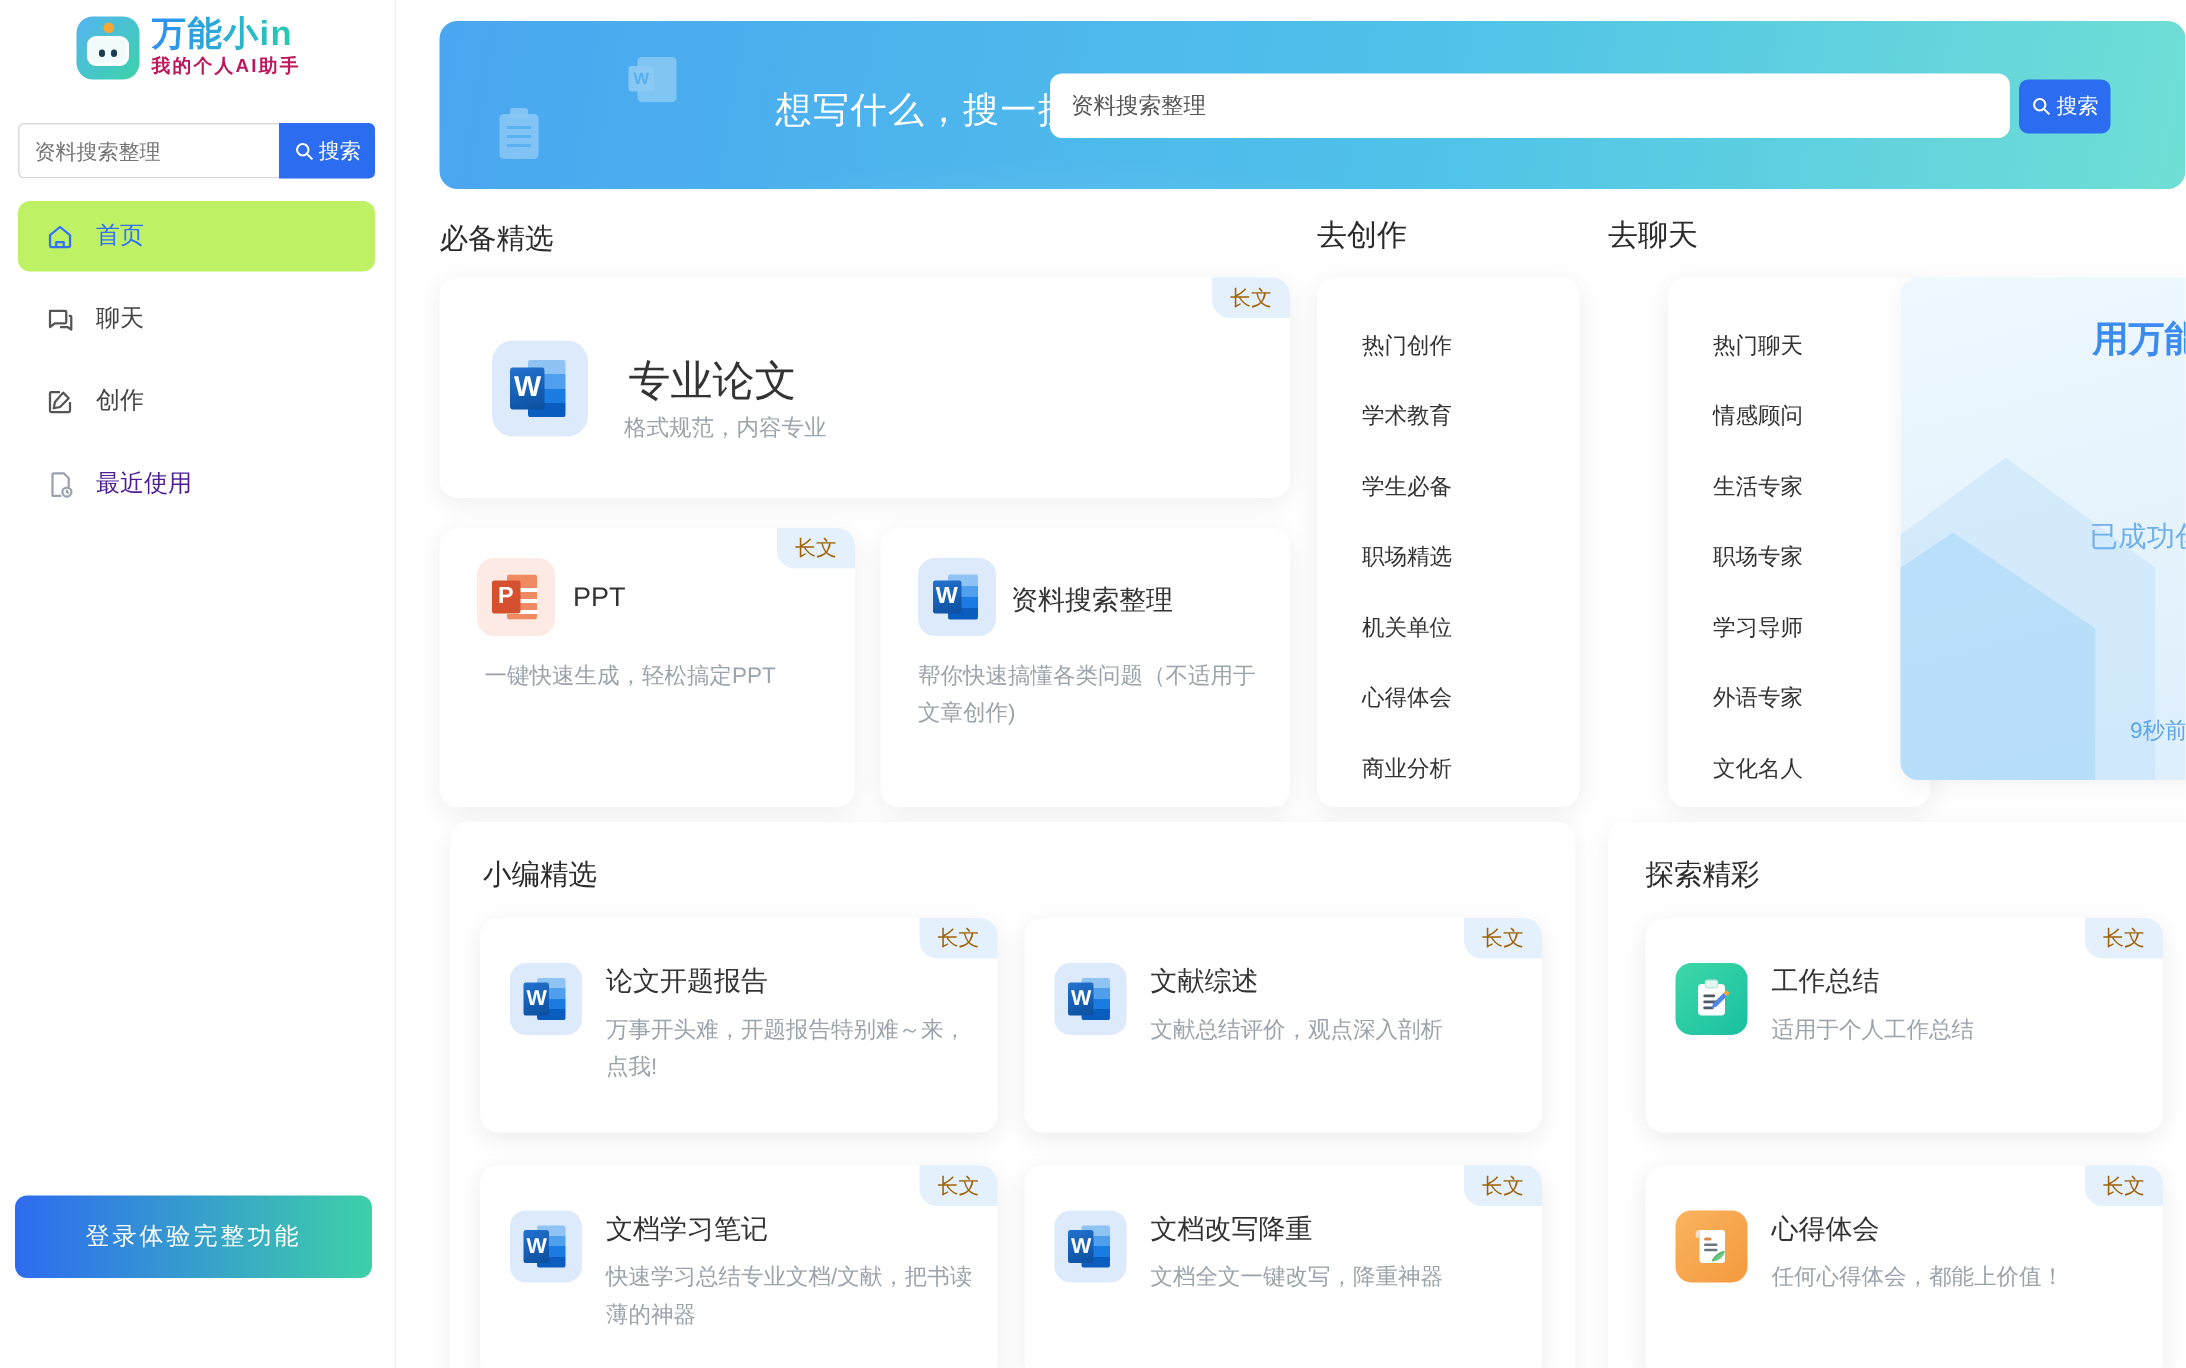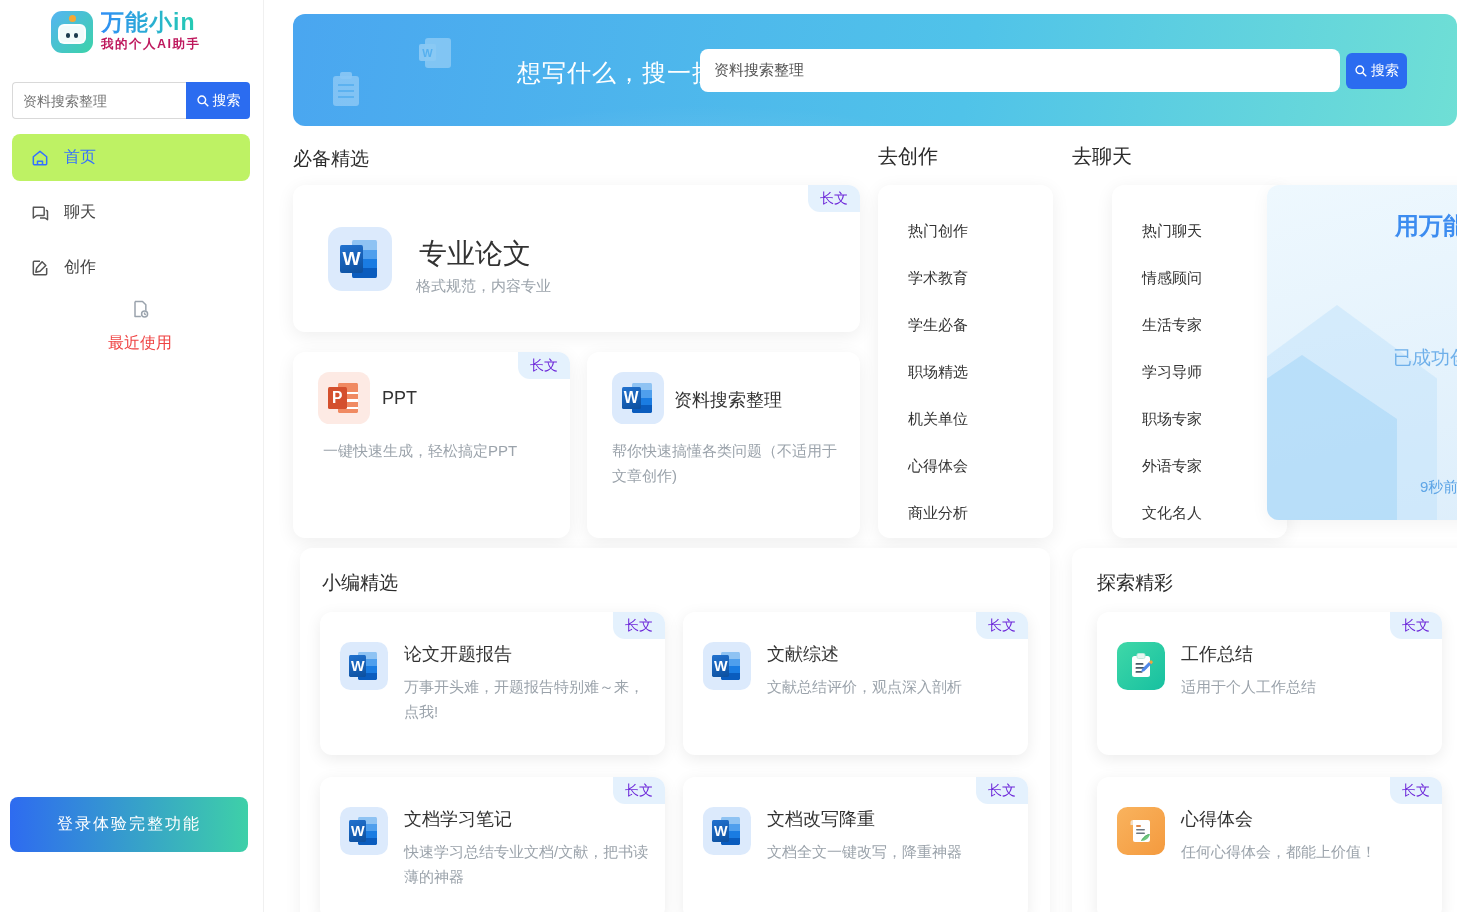--- a/index.html
+++ b/index.html
@@ -19,21 +19,21 @@
   .logo-text .tag{font-size:12.5px;font-weight:700;color:#be185d;letter-spacing:1.5px;margin-top:2px;}
   .side-search{position:absolute;left:12px;top:82px;display:flex;width:238px;height:37px;}
   .side-search input{flex:1;min-width:0;border:1px solid #d9d9d9;border-right:none;border-radius:4px 0 0 4px;
     padding:0 10px;font-size:14px;color:#555;outline:none;font-family:inherit;}
   .side-search button{width:64px;border:none;background:#2b6cf0;color:#fff;font-size:14px;border-radius:0 4px 4px 0;
     display:flex;align-items:center;justify-content:center;gap:3px;cursor:pointer;font-family:inherit;}
   .menu{position:absolute;left:12px;top:134px;width:238px;}
   .menu-item{height:47px;margin-bottom:8px;display:flex;align-items:center;gap:14px;padding-left:18px;
     font-size:16px;color:#444;border-radius:8px;cursor:pointer;}
   .menu-item.active{background:#bef264;color:#3370ff;}
-  .menu-item.muted{color:#ef4444;flex-direction:column;}
+  .menu-item.muted{color:#4c1d95;}
   .menu-item svg{flex:0 0 auto;}
   .login-btn{position:absolute;left:10px;top:797px;width:238px;height:55px;border:none;border-radius:8px;
     background:linear-gradient(90deg,#2e6bf0 0%,#3ed0a8 100%);color:#fff;font-size:16px;letter-spacing:2px;
     cursor:pointer;font-family:inherit;}
 
   
   .banner{position:absolute;left:293px;top:14px;width:1164px;height:112px;border-radius:12px;overflow:hidden;
     background:linear-gradient(100deg,#4aa6f0 0%,#50c3e9 58%,#6fdfd5 100%);}
   .banner .arc{position:absolute;left:-40px;top:78px;width:900px;height:320px;border-radius:50%;
     background:radial-gradient(ellipse at center,rgba(255,255,255,.30) 0%,rgba(255,255,255,0) 65%);}
@@ -46,21 +46,21 @@
     box-shadow:0 6px 0 #7ec4f2,0 12px 0 #7ec4f2;}
   .banner-prompt{position:absolute;left:224px;top:43px;font-size:24px;color:#fff;font-weight:500;letter-spacing:1px;}
   .banner-search{position:absolute;left:407px;top:35px;width:640px;height:43px;background:#fff;border-radius:8px;
     border:none;padding:0 14px;font-size:15px;color:#555;outline:none;font-family:inherit;}
   .banner-btn{position:absolute;left:1053px;top:39px;width:61px;height:36px;border:none;border-radius:6px;background:#2b6cf0;
     color:#fff;font-size:14px;display:flex;align-items:center;justify-content:center;gap:3px;cursor:pointer;font-family:inherit;}
 
   
   .h-sec{position:absolute;font-size:19px;color:#2b2b2b;font-weight:500;}
   .card{position:absolute;background:#fff;border-radius:12px;box-shadow:0 4px 18px rgba(0,0,0,.07);}
-  .badge{position:absolute;top:0;right:0;width:52px;height:27px;background:#e4f1fd;color:#6d28d9;font-size:14px;
+  .badge{position:absolute;top:0;right:0;width:52px;height:27px;background:#e4f1fd;color:#a16207;font-size:14px;
     display:flex;align-items:center;justify-content:center;border-radius:0 12px 0 12px;text-align:right;}
   .ctitle{position:absolute;font-size:18px;color:#333;font-weight:500;}
   .csub{position:absolute;font-size:15px;color:#9ba3ab;line-height:25px;}
 
   
   .ficon{position:absolute;width:1em;height:1em;border-radius:22%;display:flex;align-items:center;justify-content:center;}
   .ficon .inner{position:relative;width:62%;height:58%;}
   .ficon .doc{position:absolute;left:30%;top:0;width:64%;height:100%;border-radius:6%;}
   .ficon .sq{position:absolute;left:0;top:12%;width:58%;height:76%;color:#fff;display:flex;align-items:center;
     justify-content:center;font-weight:bold;font-size:.30em;border-radius:8%;}
@@ -228,22 +228,22 @@
     <li>商业分析</li>
   </ul>
 </div>
 
 <div class="h-sec" style="left:1072px;top:143px;font-size:20px;">去聊天</div>
 <div class="card list-card" style="left:1112px;top:185px;width:175px;height:353px;">
   <ul>
     <li>热门聊天</li>
     <li>情感顾问</li>
     <li>生活专家</li>
+    <li>职场专家</li>
     <li>学习导师</li>
-    <li>职场专家</li>
     <li>外语专家</li>
     <li>文化名人</li>
   </ul>
 </div>
 
 <div class="promo">
   <div class="house" style="left:-30px;top:120px;width:200px;height:230px;"></div>
   <div class="house" style="left:-60px;top:170px;width:190px;height:200px;background:rgba(164,214,248,.55);"></div>
   <div class="promo-title">用万能</div>
   <div class="promo-line">已成功创</div>

